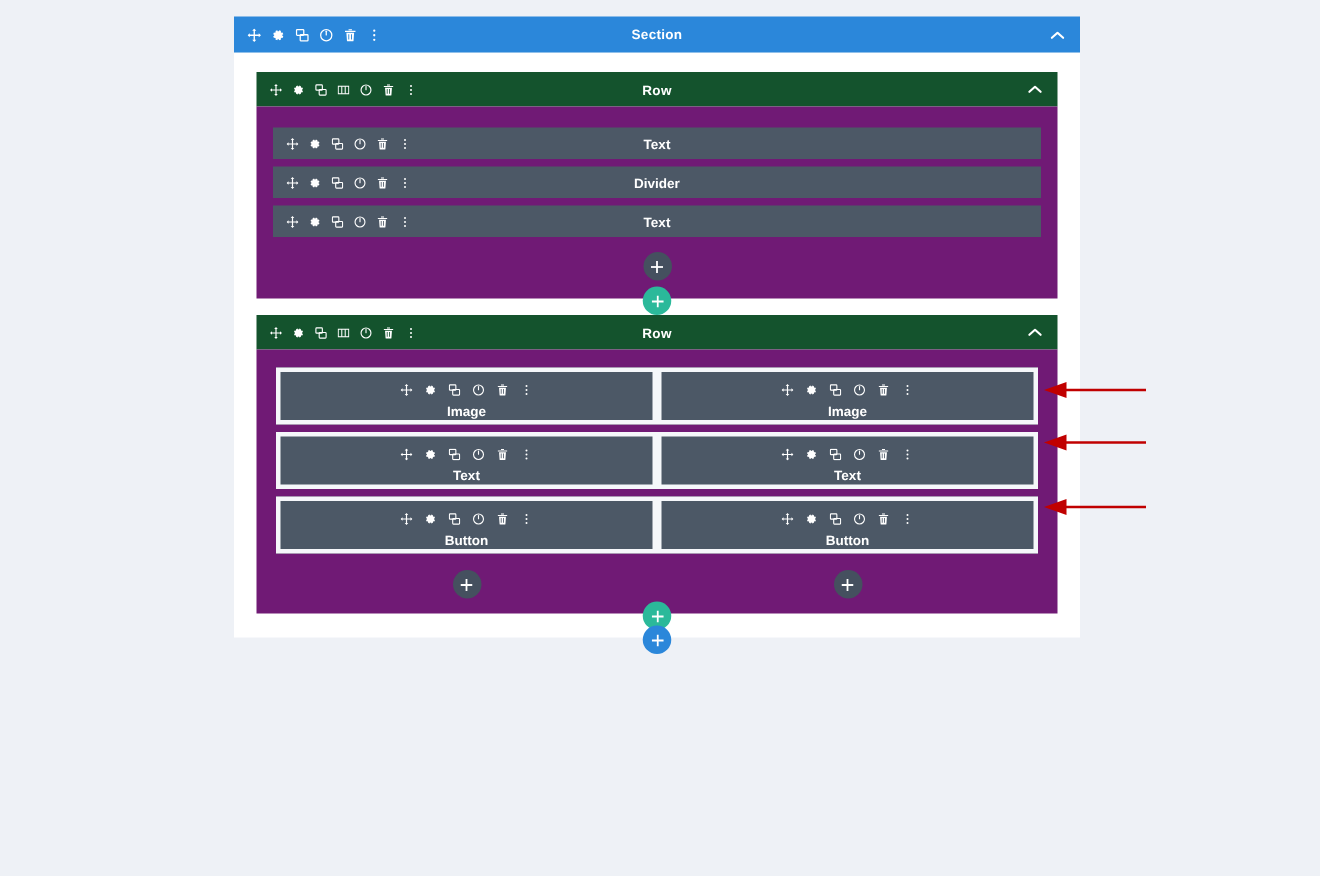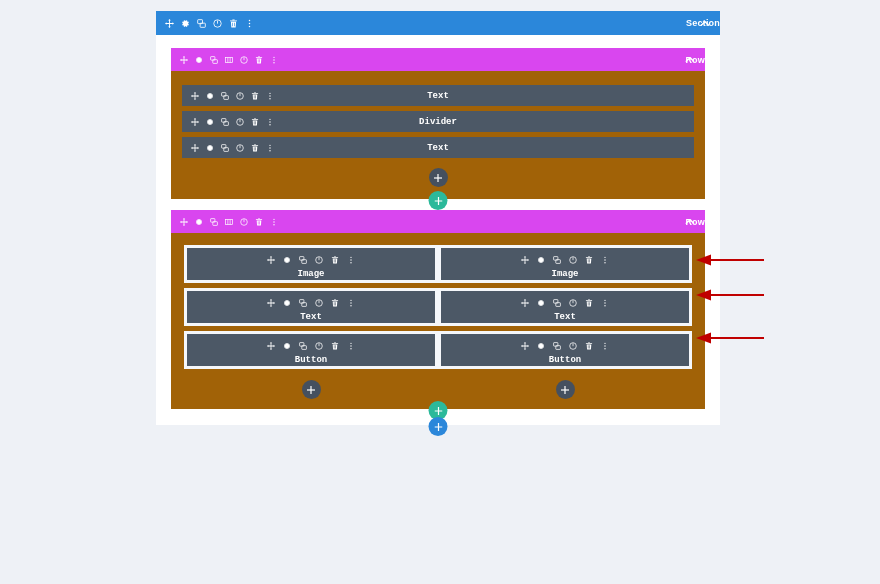--- a/index.html
+++ b/index.html
@@ -23,33 +23,33 @@
 
   .bar {
     display: flex;
     align-items: center;
     position: relative;
     height: 24px;
     color: #fff;
   }
 
   .bar-section { background: #2b87da; height: 24px; }
-  .bar-row     { background: #d946ef; height: 23px; text-decoration: underline; }
+  .bar-row     { background: #14532d; height: 23px; text-decoration: underline; }
 
   .bar-tools {
     display: flex;
     align-items: center;
     gap: 7px;
     padding-left: 9px;
   }
 
   .bar-title {
     position: absolute;
     left: 0; right: 0;
-    text-align: right;
+    text-align: center;
     font-size: 9px;
     font-weight: bold;
     letter-spacing: .2px;
     pointer-events: none;
   }
 
   .bar-collapse {
     margin-left: auto;
     padding-right: 10px;
     display: flex;
@@ -63,24 +63,23 @@
   
   .section-body {
     background: #ffffff;
     padding: 13px 15px 0 15px;
   }
 
   
   .row-block { margin-bottom: 0; }
 
   .row-inner {
-    background: #a16207;
+    background: #701a75;
     padding: 14px 11px 10px 11px;
     position: relative;
-    font-family: Liberation Mono, monospace;
   }
 
   
   .module {
     background: #4c5866;
     border: 3px solid #f5f7fa;
     color: #fff;
     text-align: center;
     position: relative;
   }

